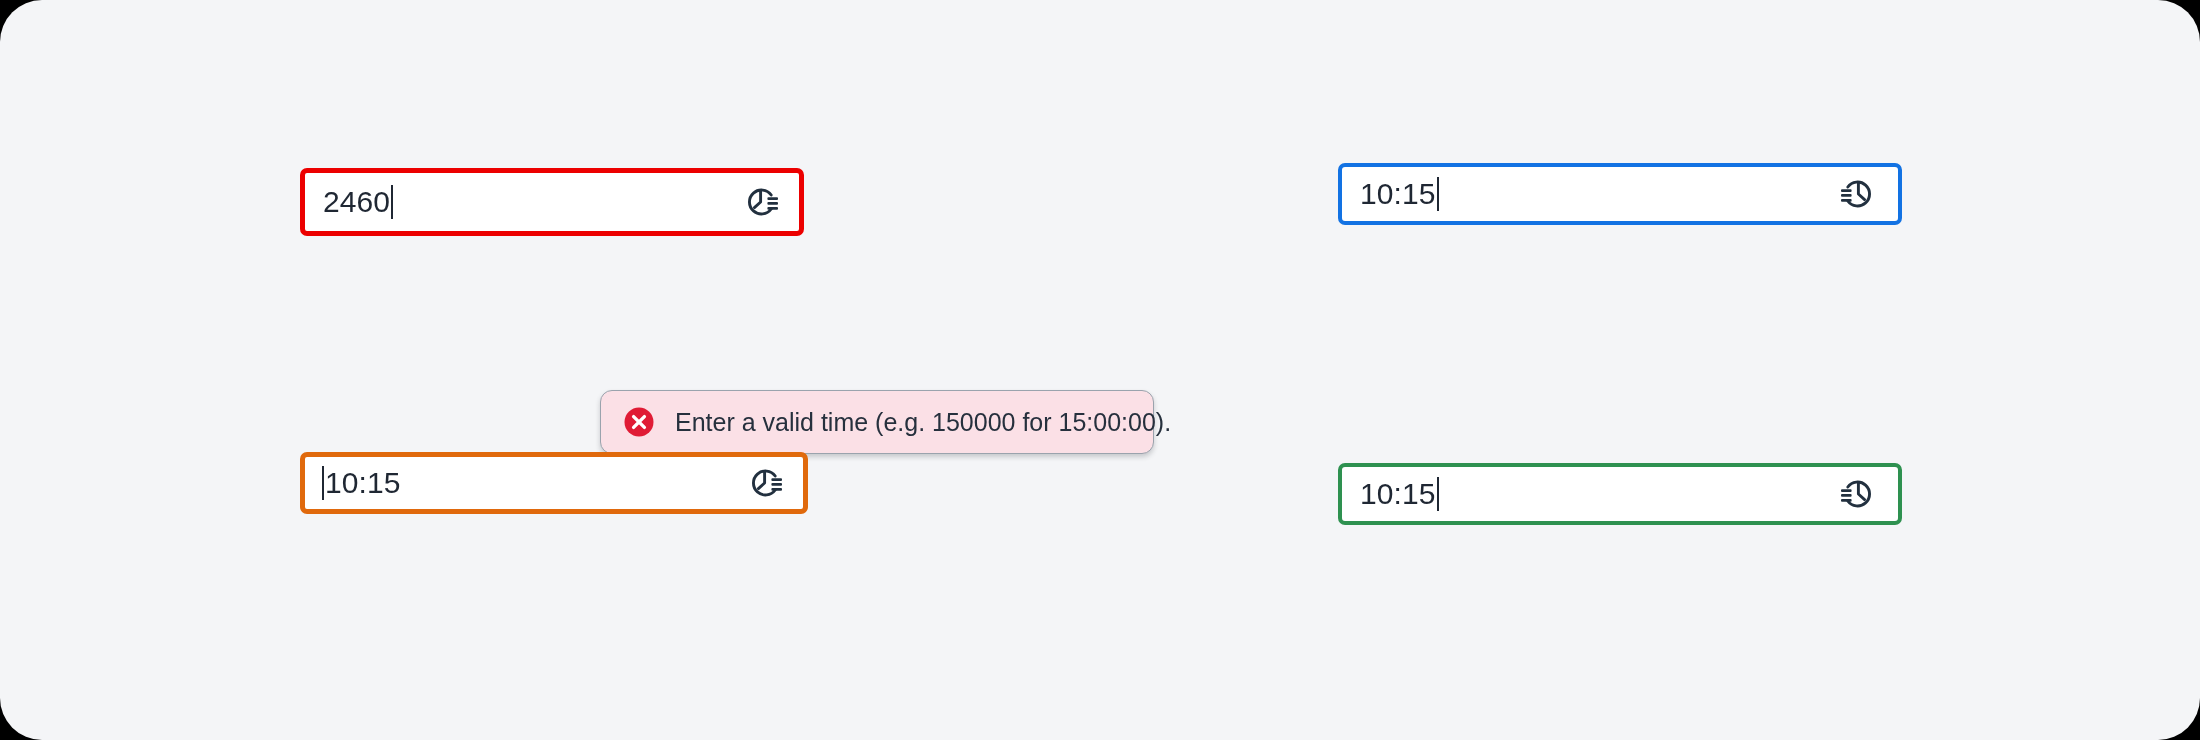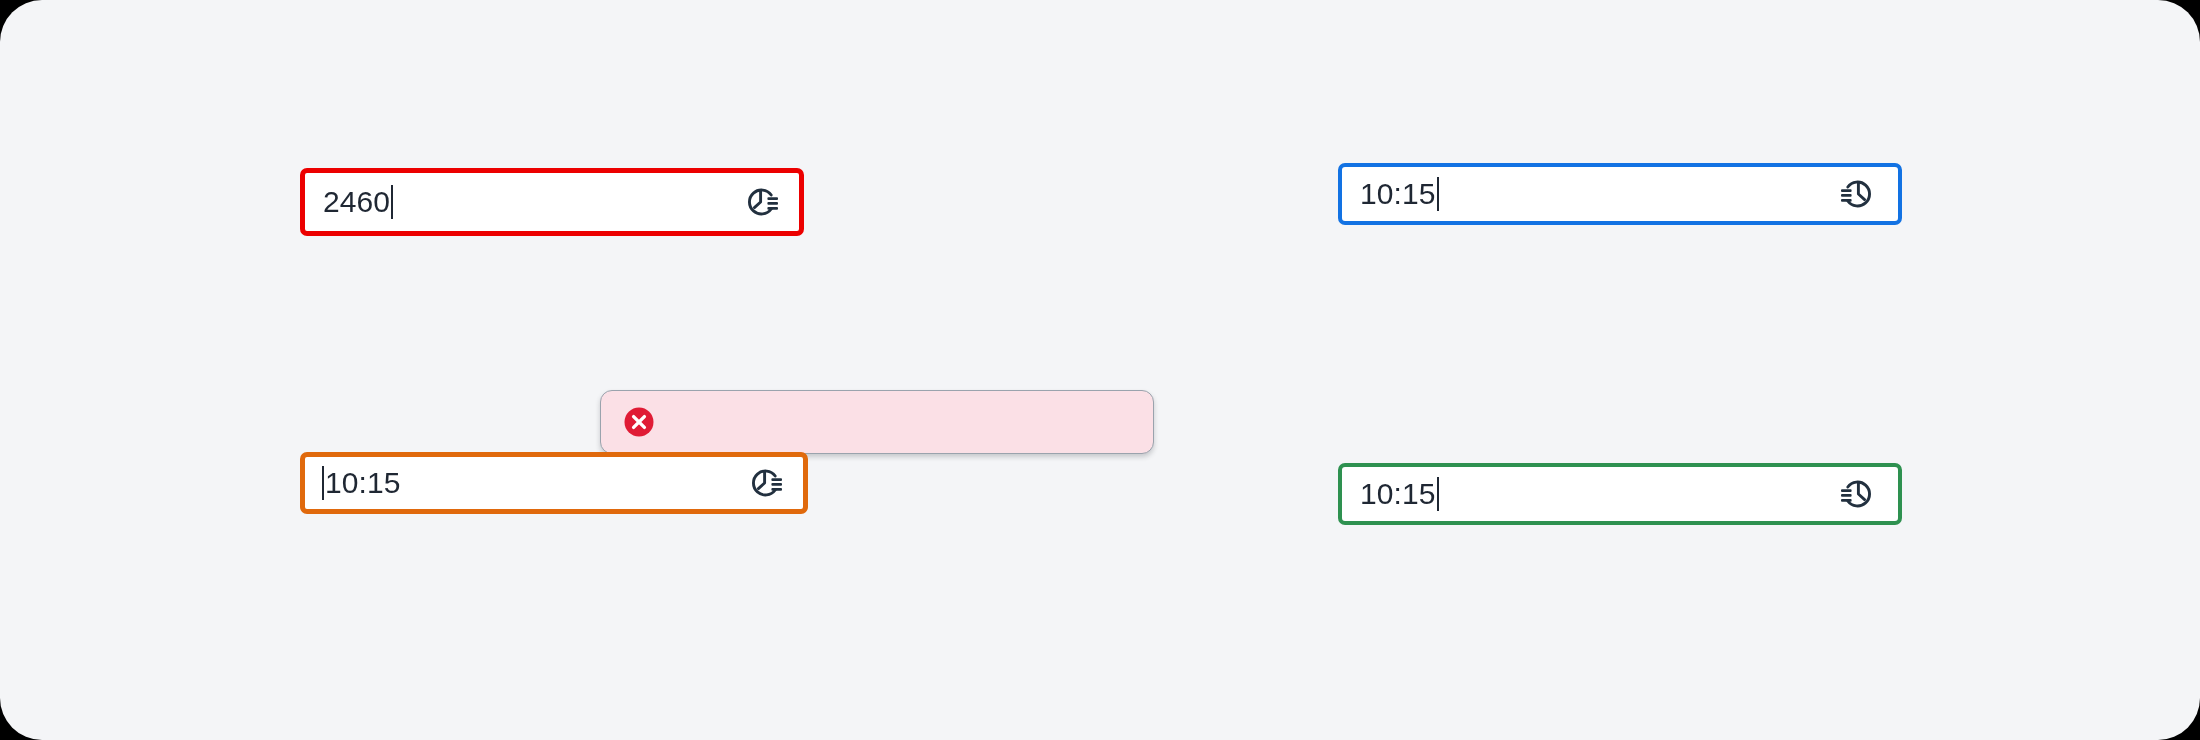--- a/index.html
+++ b/index.html
@@ -119,20 +119,21 @@
         </svg>
       </span>
     </div>
     <div class="msg msg-error" id="msg-invalid">
       <span class="badge">
         <svg width="32" height="32" viewBox="0 0 32 32">
           <circle cx="16" cy="16" r="14.5" fill="#e01b35"></circle>
           <path d="M10.6 10.6 L21.4 21.4 M21.4 10.6 L10.6 21.4" stroke="#ffffff" stroke-width="3.4" stroke-linecap="round"></path>
         </svg>
       </span>
+      <span class="msg-text">Enter a valid time (e.g. 150000 for 15:00:00).</span>
     </div>
   </div>
 
   <div class="field-block" id="field-ai">
     <div class="time-input" id="input-ai">
       <span class="input-text"><span>10:15</span><i class="caret"></i></span>
       <span class="icon-slot">
         <svg width="40" height="40" viewBox="0 0 40 40" fill="none">
           <path d="M9.8 13.0 A12 12 0 1 1 9.8 27.0" stroke="#22303f" stroke-width="2.9" fill="none" stroke-linecap="round"></path>
           <path d="M20.4 9.2 L20.4 20.0 L26.6 25.6" stroke="#22303f" stroke-width="2.9" fill="none" stroke-linecap="round" stroke-linejoin="round"></path>

